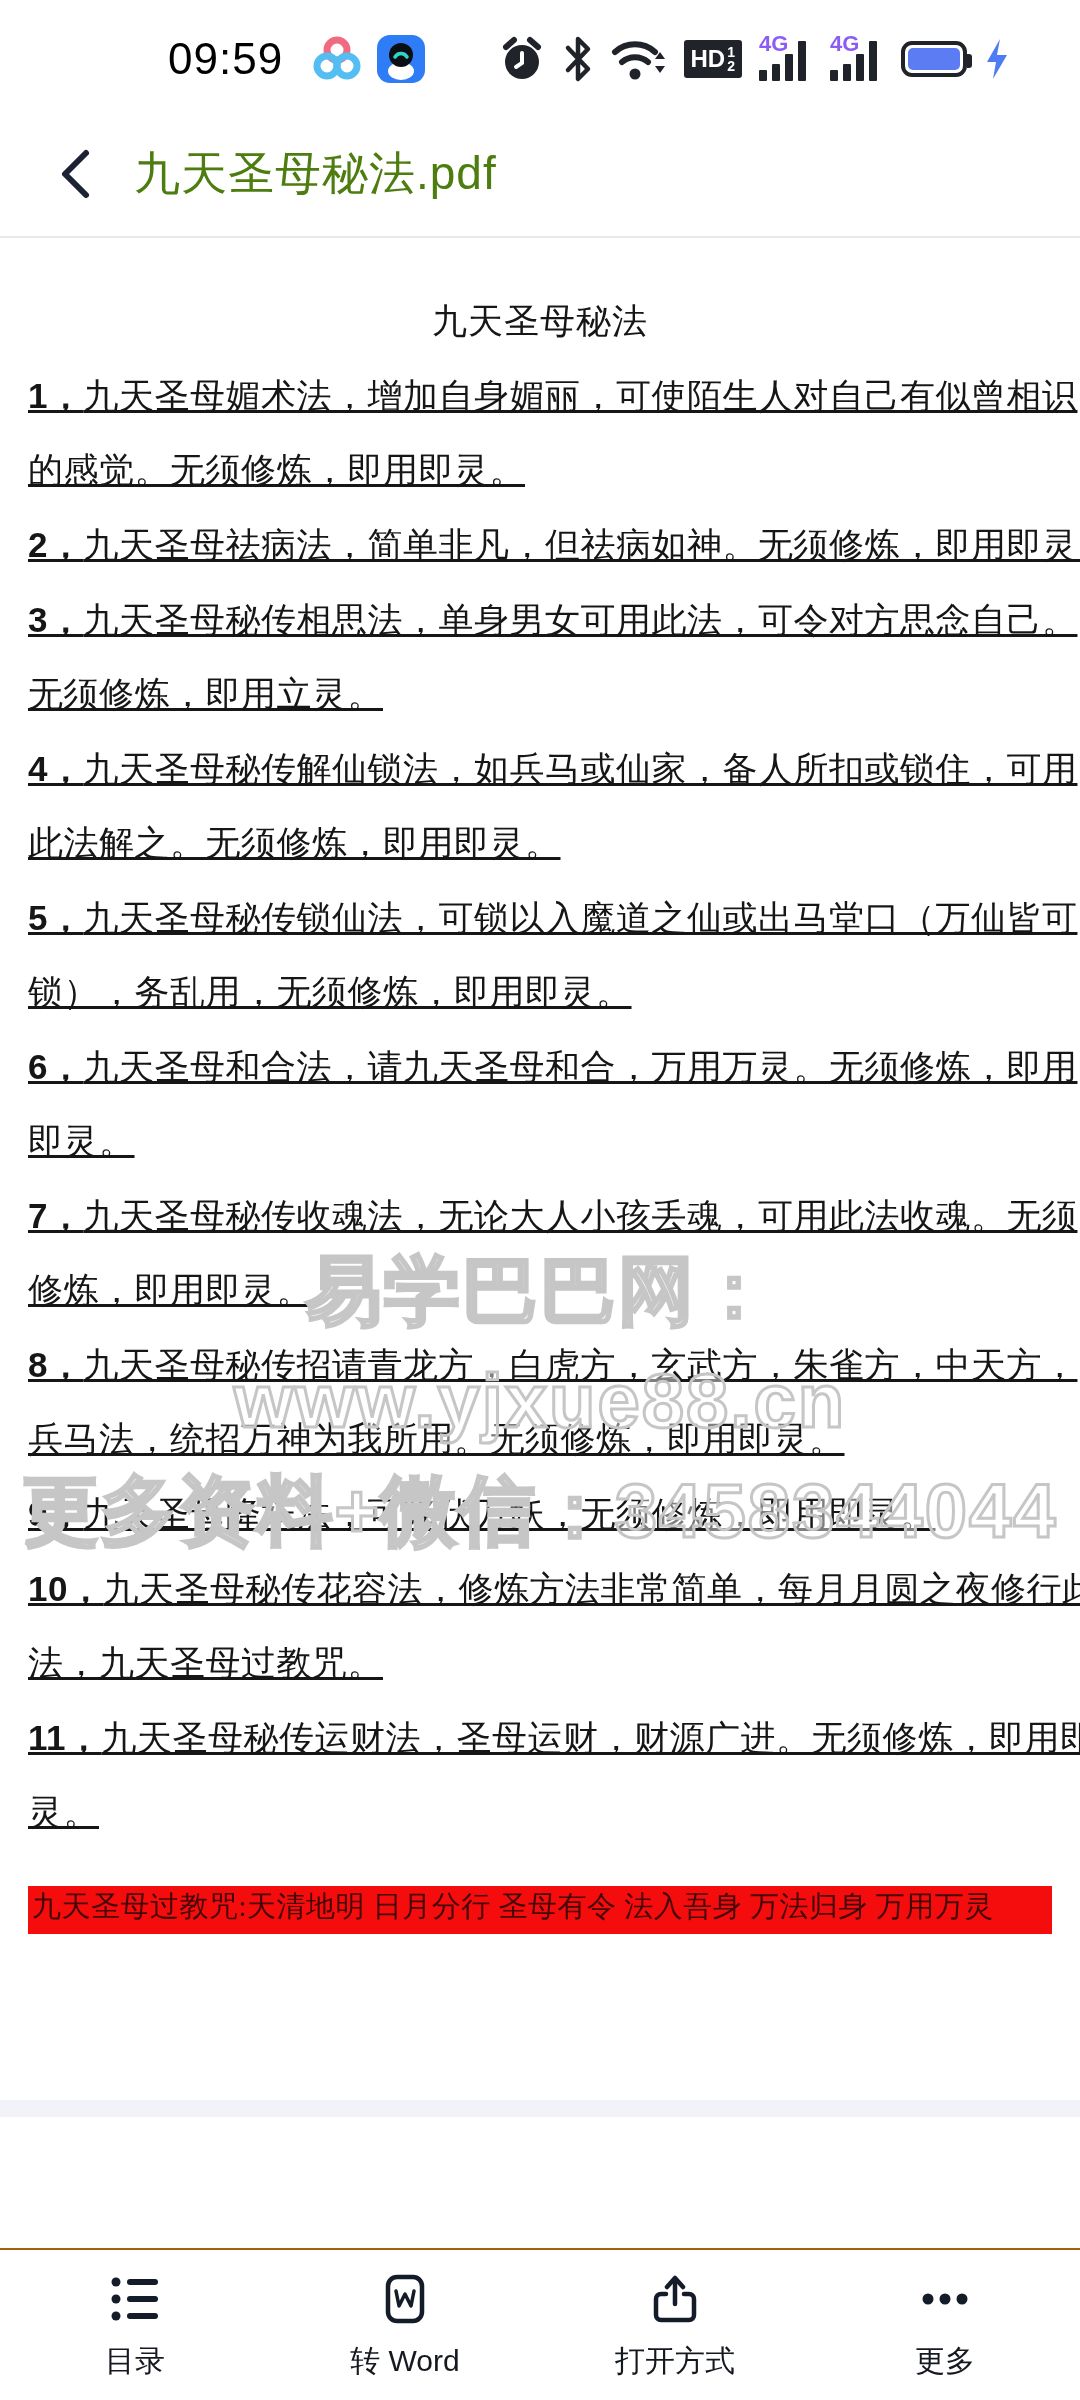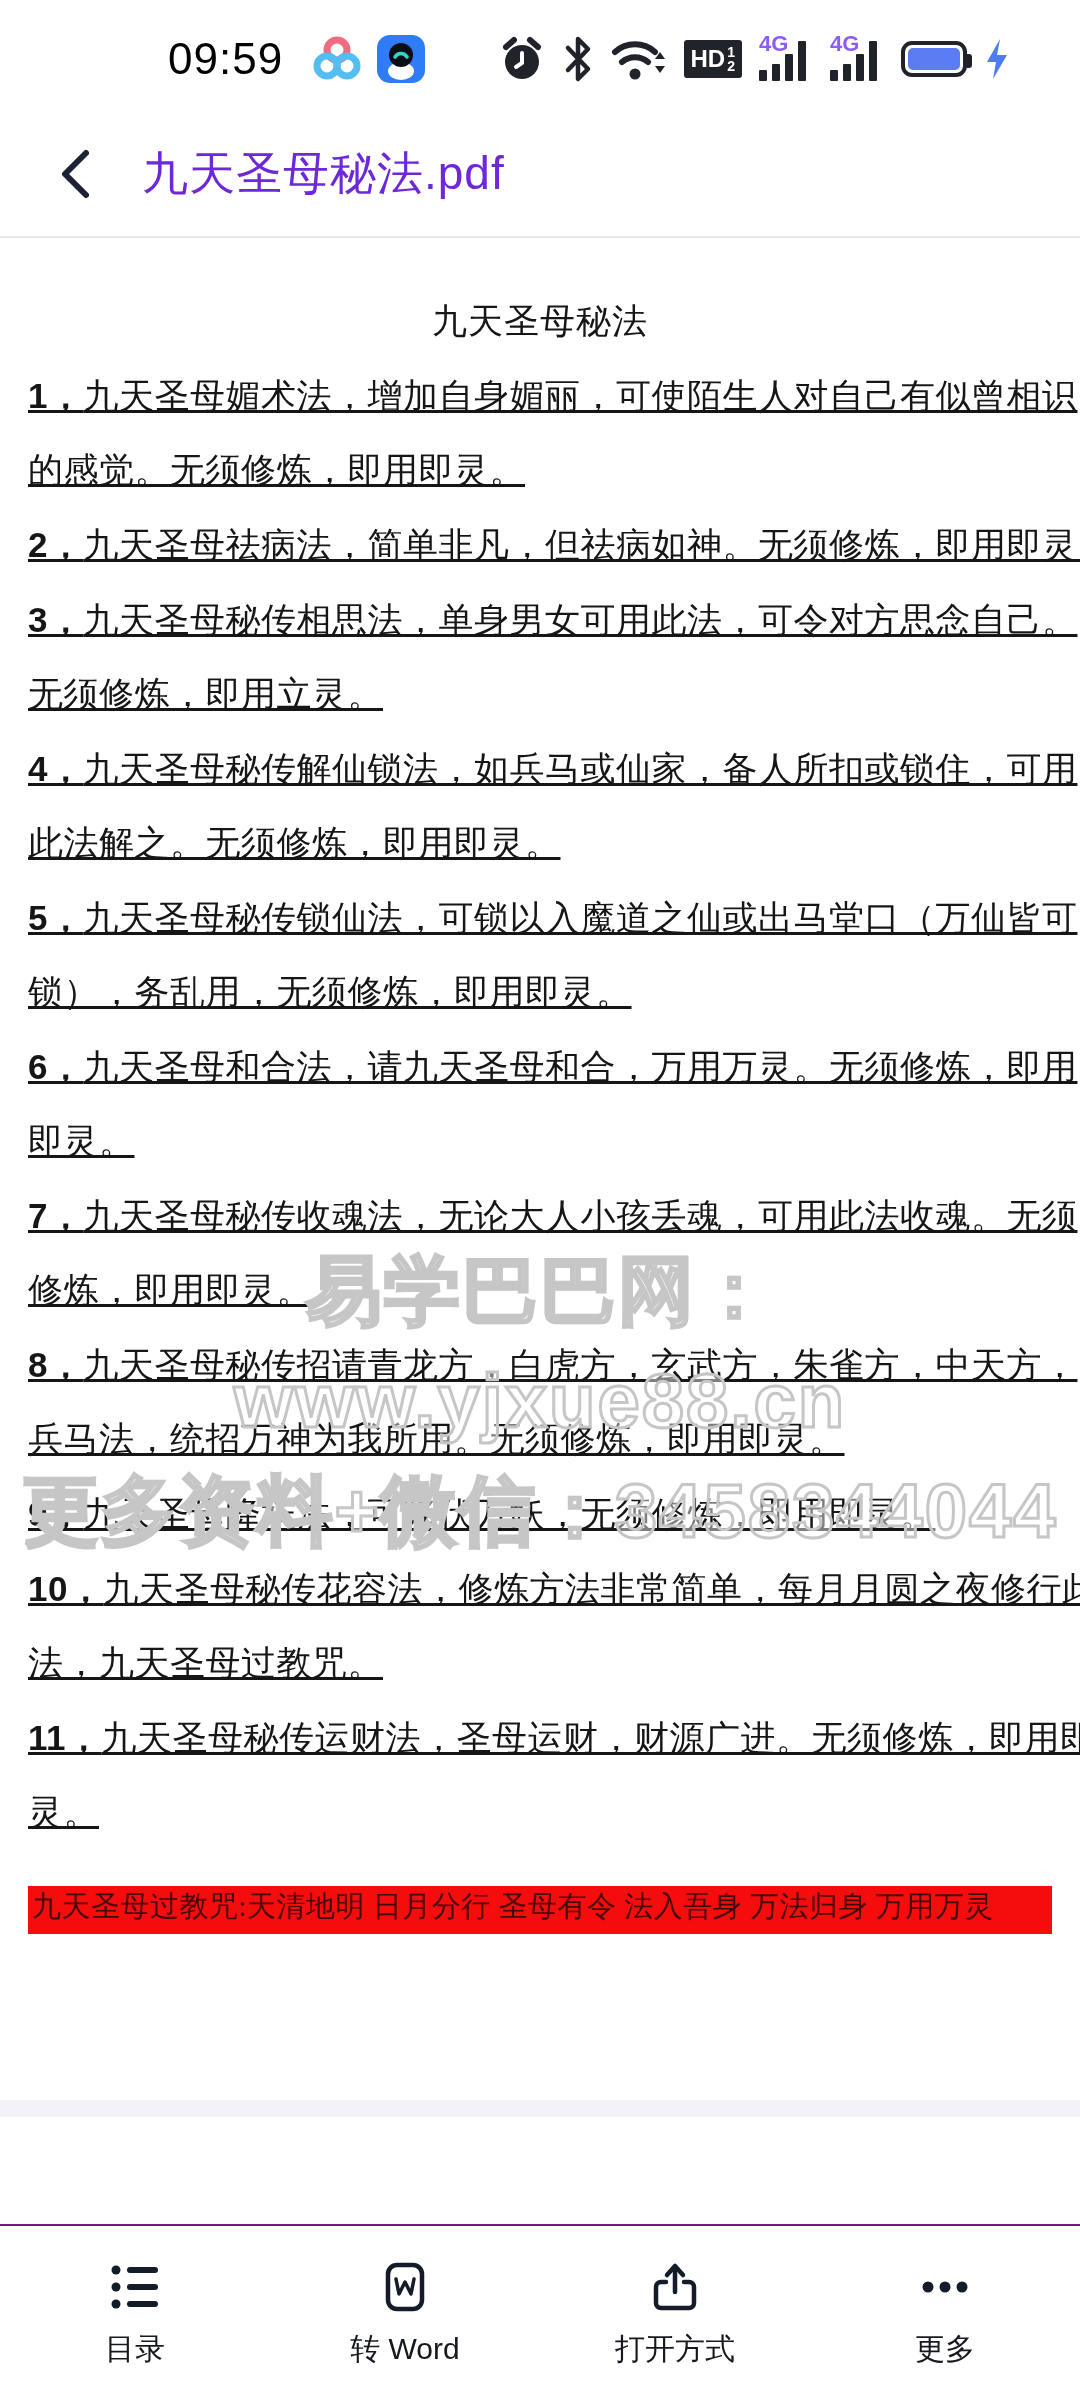--- a/index.html
+++ b/index.html
@@ -22,40 +22,40 @@
   .hd-badge .hd{font-size:24px;font-weight:700;letter-spacing:0;}
   .hd-badge .frac{display:flex;flex-direction:column;line-height:14px;font-size:14px;font-weight:700;margin-left:2px;}
   .battery{position:relative;width:66px;height:36px;border:4px solid #20242a;border-radius:11px;box-sizing:border-box;}
   .battery .fill{position:absolute;inset:3px;background:#5b7cf3;border-radius:5px;}
   .battery .nub{position:absolute;right:-9px;top:9px;width:5px;height:14px;background:#20242a;border-radius:0 3px 3px 0;}
 
   
   .header{position:absolute;top:112px;left:0;right:0;height:124px;display:flex;align-items:center;
           padding-left:58px;box-sizing:border-box;background:#fff;}
   .back-btn{width:48px;height:56px;display:flex;align-items:center;justify-content:flex-start;cursor:pointer;}
-  .doc-name{margin-left:36px;font-size:46px;color:#6d28d9;letter-spacing:1px;text-align:right;}
+  .doc-name{margin-left:28px;font-size:46px;color:#4d7c0f;letter-spacing:1px;text-align:right;}
   .header-divider{position:absolute;top:236px;left:0;right:0;height:2px;background:#e9e9e9;}
 
   
   .page{position:absolute;top:238px;left:0;width:1080px;height:1862px;background:#fff;}
   .doc{padding:47px 28px 0;font-family:"Liberation Serif","DejaVu Serif",serif;
        font-size:35px;color:#161616;border-radius:32px;}
   .doc-title{text-align:center;line-height:74px;letter-spacing:1px;}
   .doc-line{line-height:74px;white-space:nowrap;letter-spacing:0.5px;text-decoration:underline;}
   .doc-line b{font-family:"Liberation Sans",sans-serif;font-weight:700;}
   .red-banner{margin-top:36px;height:48px;line-height:40px;background:#f50d0d;color:#430707;
               font-size:29px;white-space:nowrap;overflow:hidden;padding:0 4px;letter-spacing:0.5px;}
   .watermark{position:absolute;top:998px;left:0;width:100%;text-align:center;pointer-events:none;
              font-family:Liberation Sans, sans-serif;font-weight:700;font-size:76px;line-height:110px;
              color:rgba(255,255,255,0.45);-webkit-text-stroke:3px #c6c6c6;letter-spacing:2px;}
   .page-separator{position:absolute;top:2100px;left:0;width:100%;height:17px;background:#f2f3f8;}
 
   
-  .toolbar{position:absolute;left:0;right:0;bottom:0;height:176px;background:#fff;
-           border-top:2px solid #701a75;display:flex;box-sizing:border-box;}
+  .toolbar{position:absolute;left:0;right:0;bottom:0;height:152px;background:#fff;
+           border-top:2px solid #a16207;display:flex;box-sizing:border-box;}
   .tool-item{flex:1;display:flex;flex-direction:column;align-items:center;justify-content:center;
              gap:16px;padding-top:4px;cursor:pointer;}
   .tool-icon{height:52px;display:flex;align-items:center;justify-content:center;}
   .tool-label{font-size:30px;color:#15181f;}
 </style>
 </head>
 <body>
 
 <div class="screen">
 

